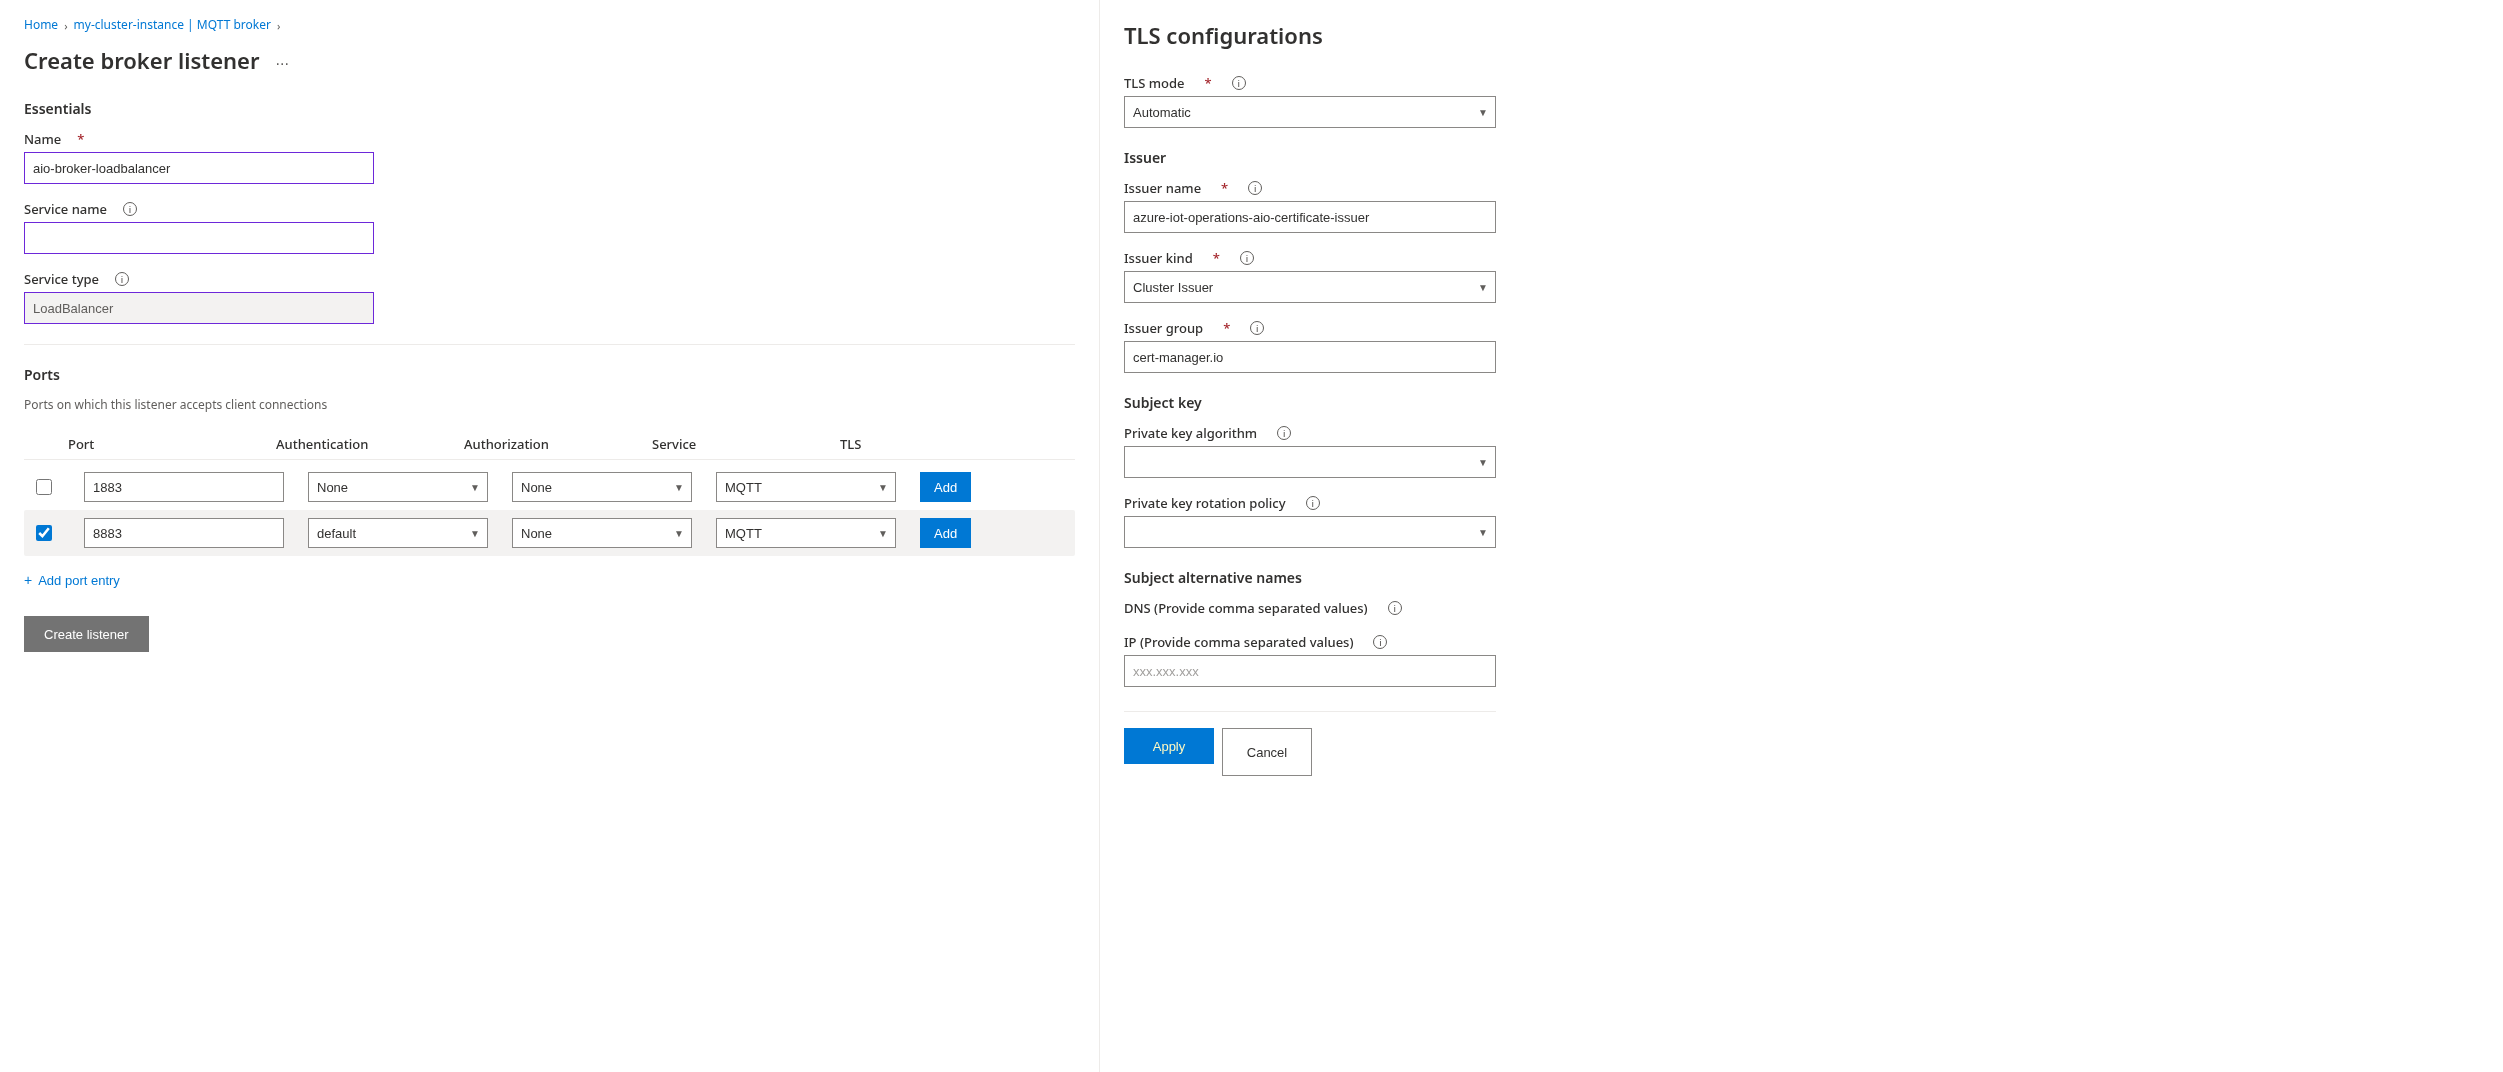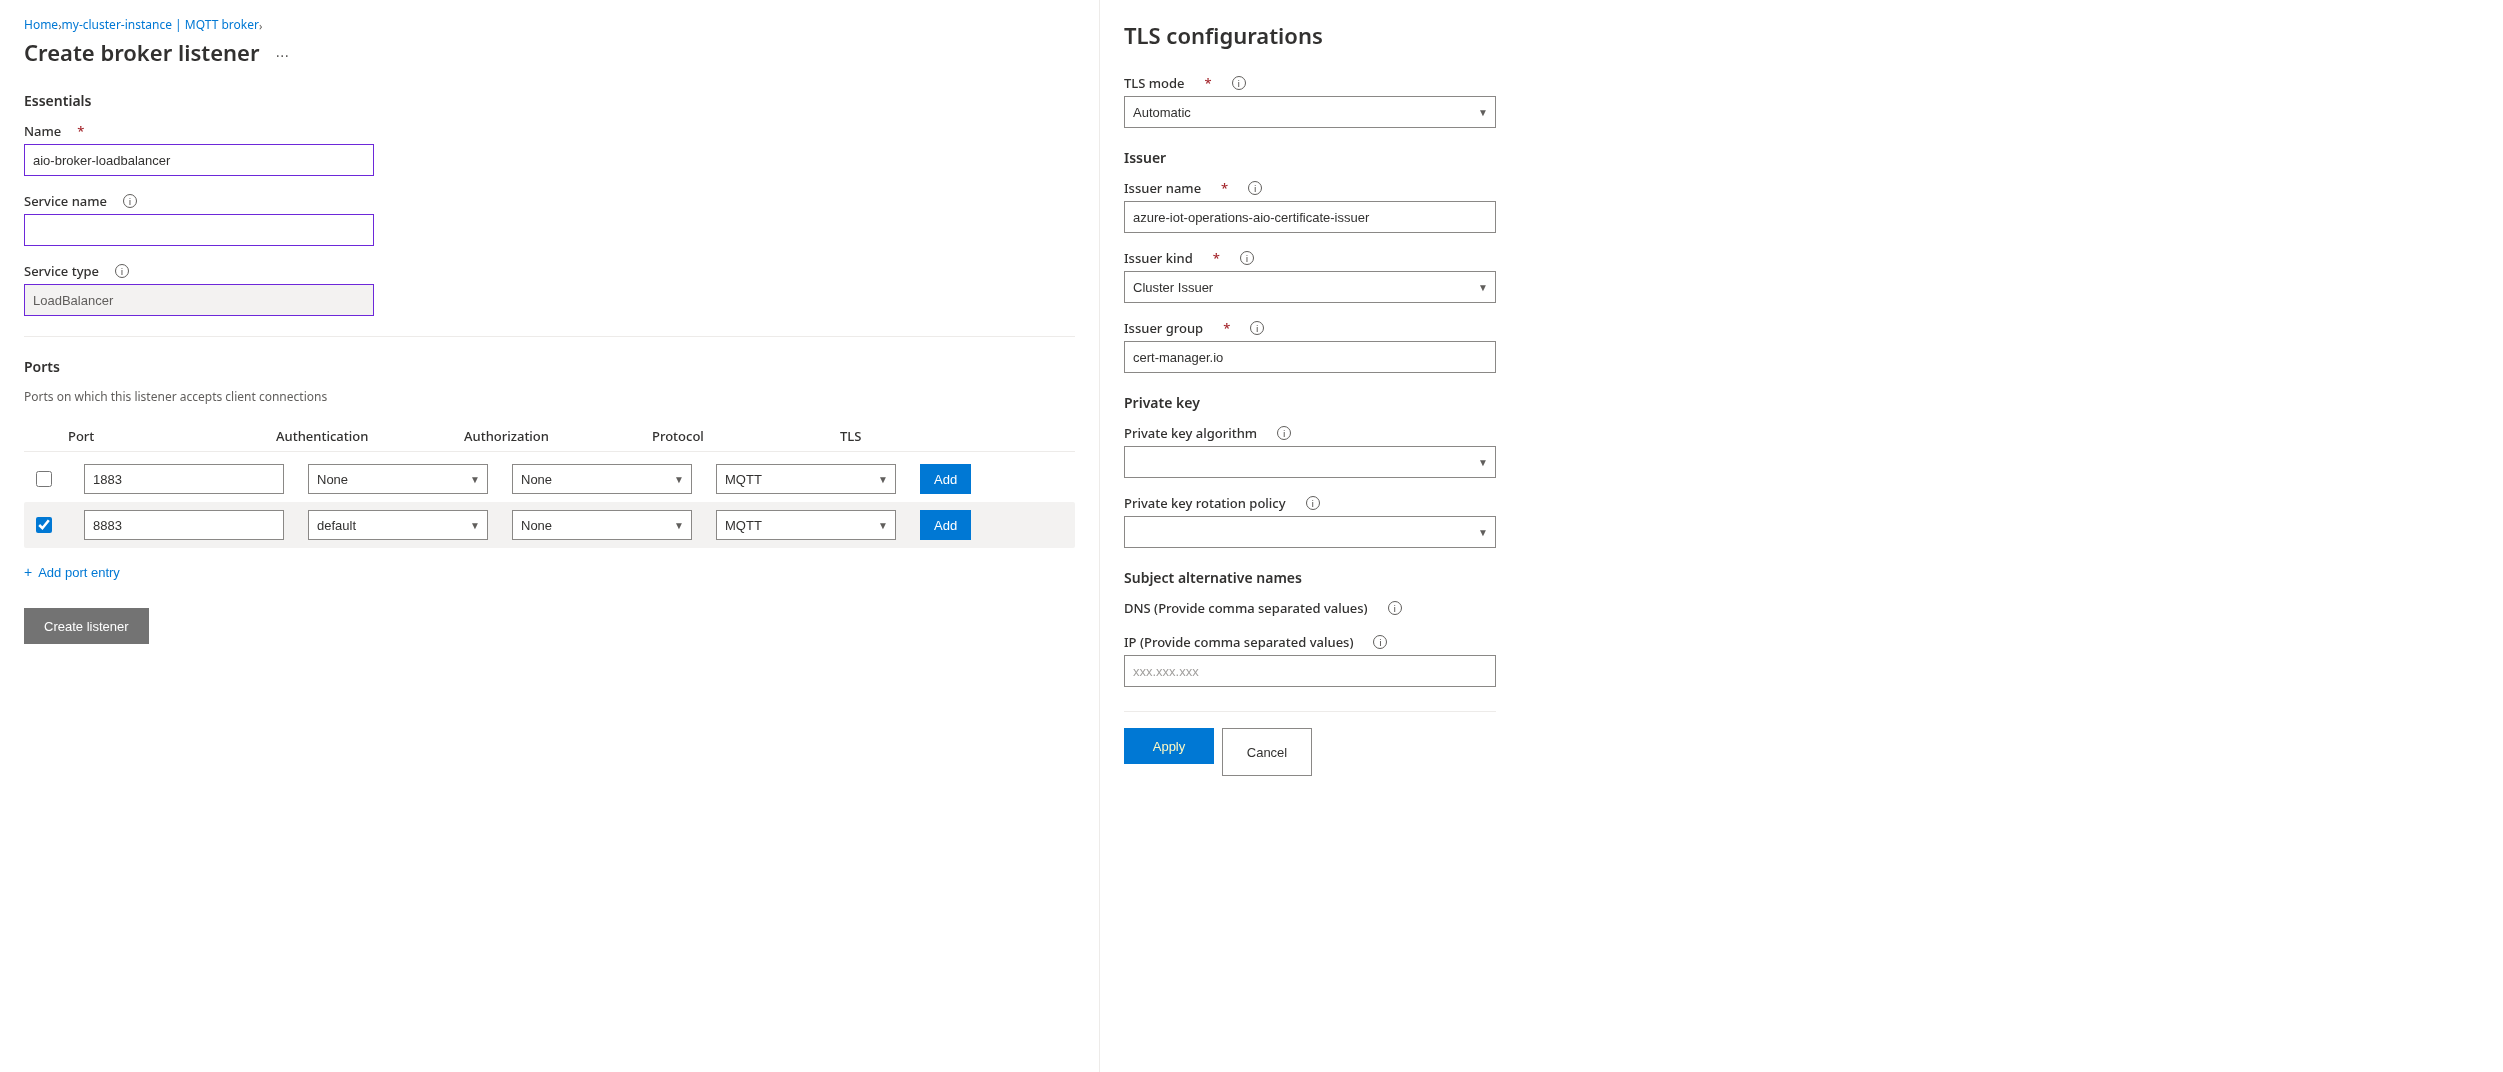--- a/index.html
+++ b/index.html
@@ -19,23 +19,24 @@
       padding: 16px 24px;
       overflow-y: auto;
       border-right: 1px solid #edebe9;
       max-width: 1100px;
     }
 
     
     .breadcrumb {
       display: flex;
       align-items: flex-end;
+      gap: 6px;
       font-size: 12px;
       color: #0078d4;
-      margin-bottom: 4px;
+      margin-bottom: 12px;
     }
     .breadcrumb a {
       color: #0078d4;
       text-decoration: none;
       cursor: pointer;
     }
     .breadcrumb-sep {
       color: #605e5c;
       font-size: 11px;
     }
@@ -418,21 +419,21 @@
       <div class="section-subtitle">Ports on which this listener accepts client connections</div>
     </div>
 
     <div class="ports-table">
 
       <div class="ports-table-header">
         <div></div>
         <div class="col-header">Port</div>
         <div class="col-header">Authentication</div>
         <div class="col-header">Authorization</div>
-        <div class="col-header">Protocol</div>
+        <div class="col-header">Service</div>
         <div class="col-header">TLS</div>
       </div>
 
       <div class="ports-row">
         <div class="checkbox-cell">
           <input type="checkbox" class="checkbox" style="">
         </div>
         <div>
           <input type="text" class="port-input" value="1883" style="">
         </div>
@@ -549,21 +550,21 @@
 
   <div class="tls-field-group">
     <div class="tls-field-label">
       <span>Issuer group</span>
       <span class="required">*</span>
       <span class="info-icon">i</span>
     </div>
     <input type="text" class="tls-input" value="cert-manager.io" style="">
   </div>
 
-  <div class="tls-section-header">Private key</div>
+  <div class="tls-section-header">Subject key</div>
 
   <div class="tls-field-group">
     <div class="tls-field-label">
       <span>Private key algorithm</span>
       <span class="info-icon">i</span>
     </div>
     <div class="tls-select-wrapper">
       <select class="tls-select">
         <option value=""></option>
       </select>

